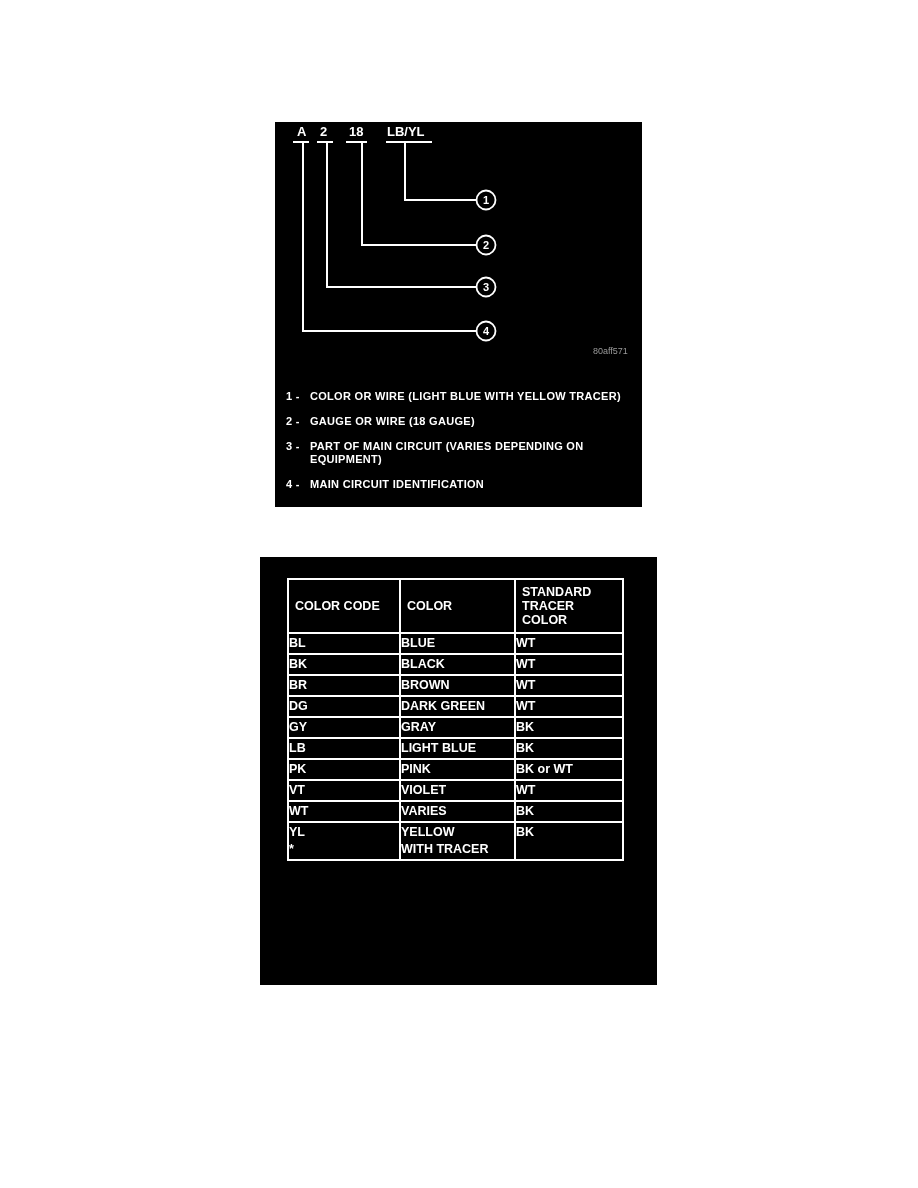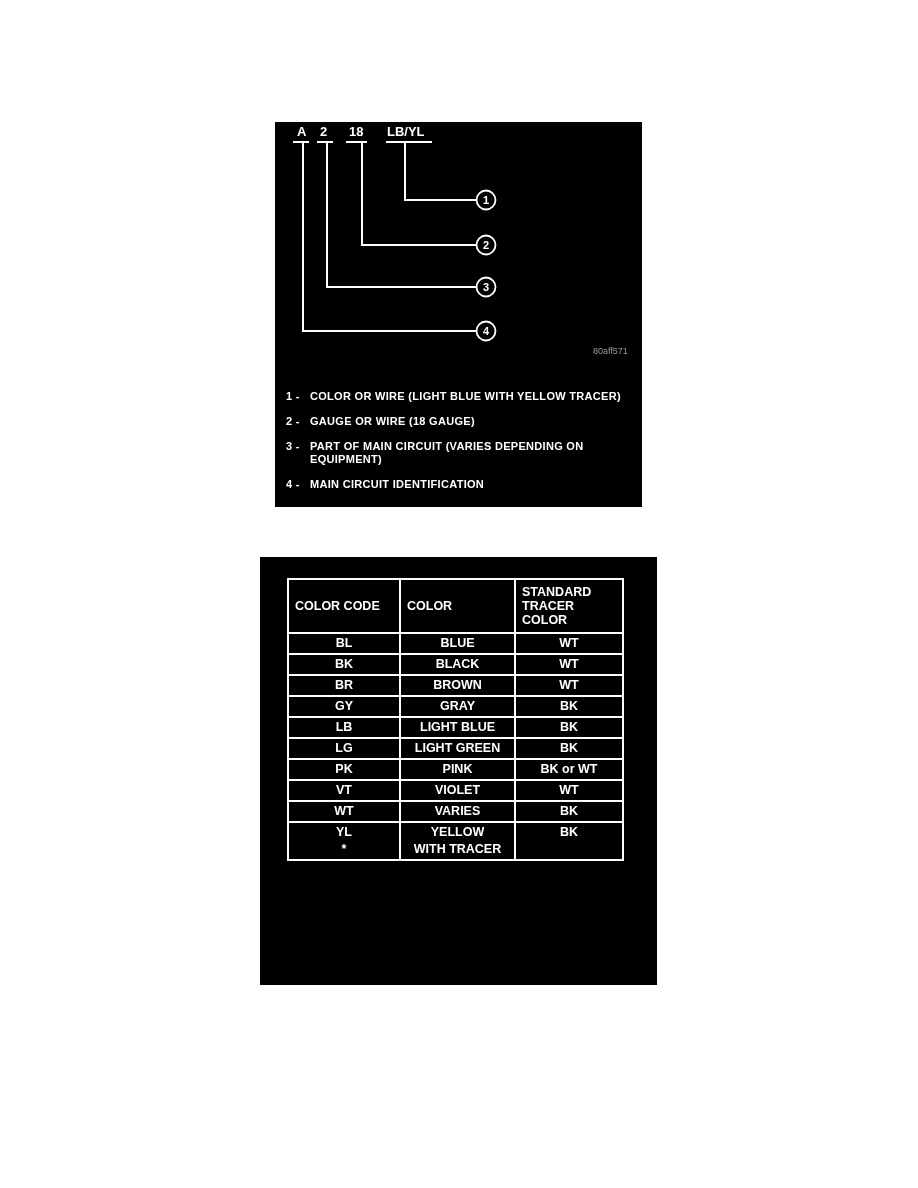--- a/index.html
+++ b/index.html
@@ -80,21 +80,20 @@
     vertical-align: middle;
     line-height: 14px;
     height: 44px;
     font-size: 12.5px;
     border-radius: 16px;
   }
   table.color-table td {
     padding: 1px 0;
     vertical-align: top;
     line-height: 17px;
-    text-align: center;
   }
   col.c1 { width: 112px; }
   col.c2 { width: 115px; }
   col.c3 { width: 108px; }
 </style>
 </head>
 <body>
 
 <div class="page">
 
@@ -175,32 +174,32 @@
             <td>BK</td>
             <td>BLACK</td>
             <td>WT</td>
           </tr>
           <tr>
             <td>BR</td>
             <td>BROWN</td>
             <td>WT</td>
           </tr>
           <tr>
+            <td>DG</td>
+            <td>DARK GREEN</td>
+            <td>WT</td>
+          </tr>
+          <tr>
             <td>GY</td>
             <td>GRAY</td>
             <td>BK</td>
           </tr>
           <tr>
             <td>LB</td>
             <td>LIGHT BLUE</td>
-            <td>BK</td>
-          </tr>
-          <tr>
-            <td>LG</td>
-            <td>LIGHT GREEN</td>
             <td>BK</td>
           </tr>
           <tr>
             <td>PK</td>
             <td>PINK</td>
             <td>BK or WT</td>
           </tr>
           <tr>
             <td>VT</td>
             <td>VIOLET</td>

